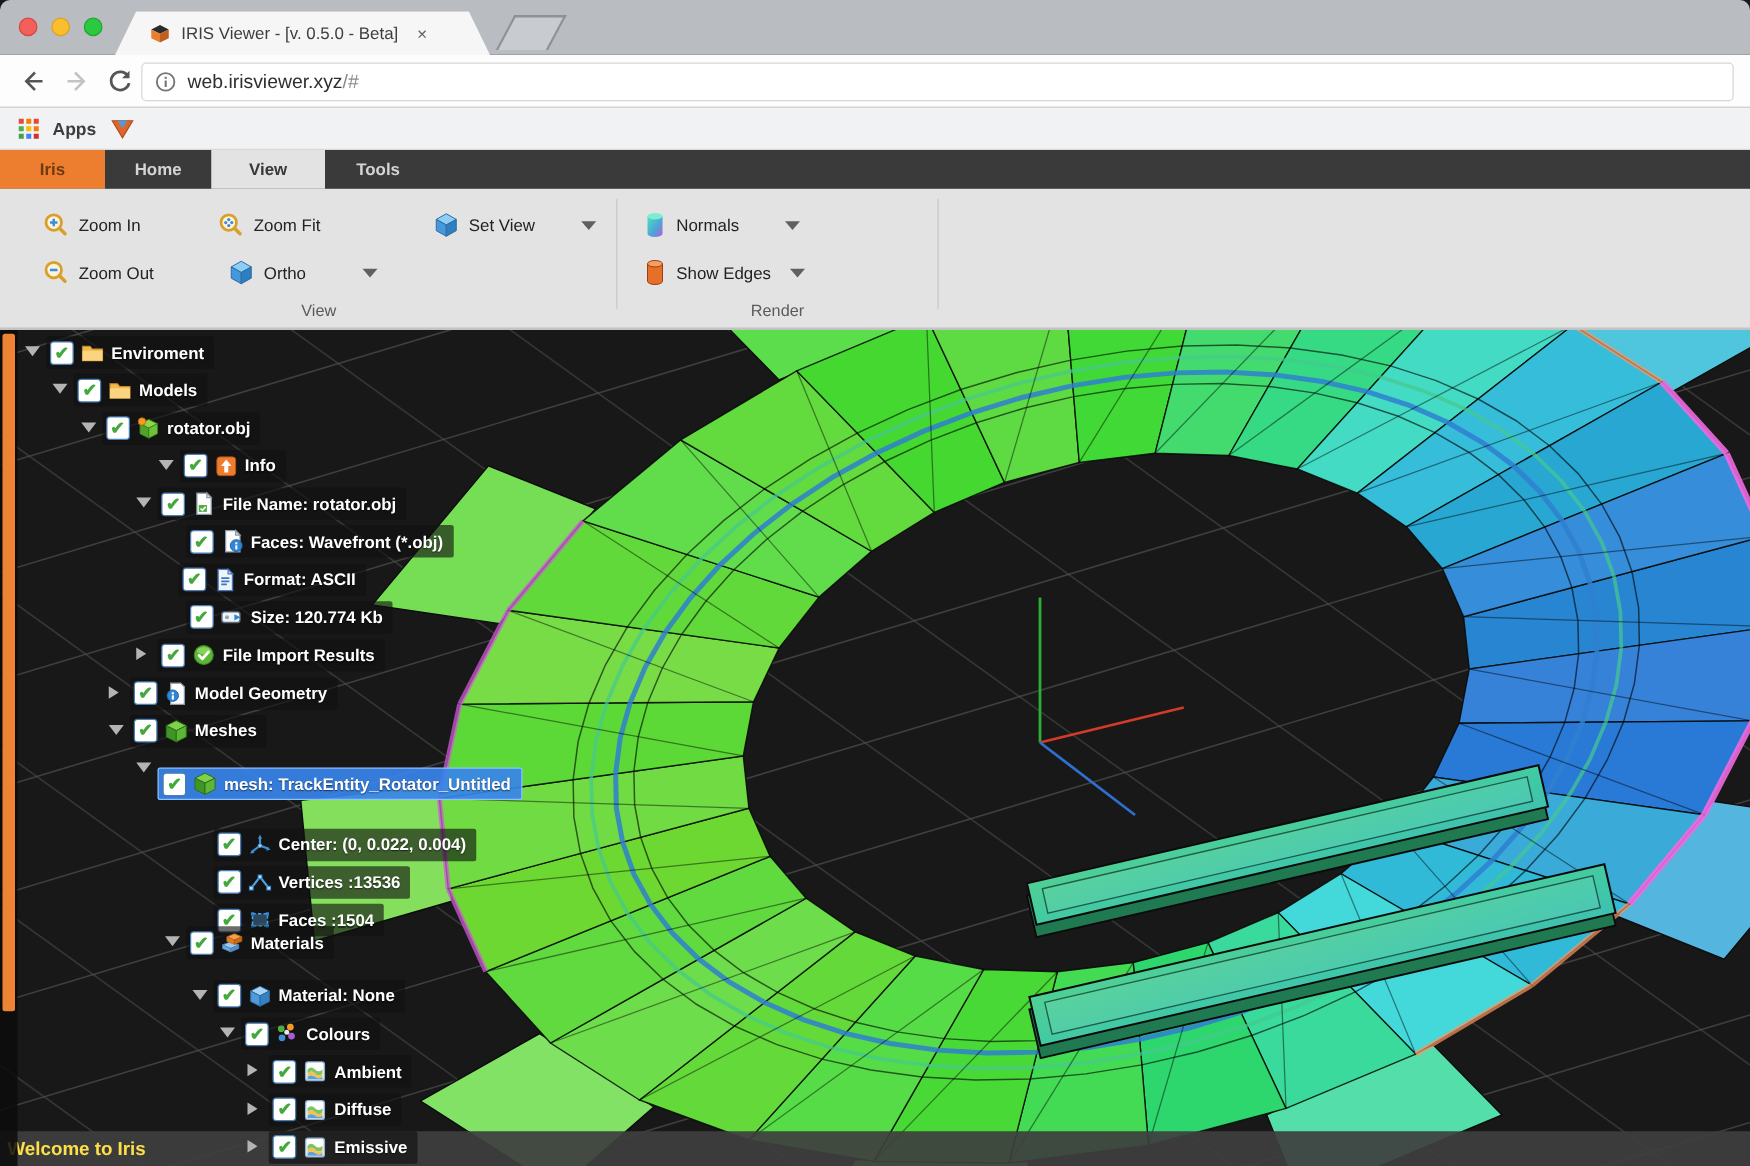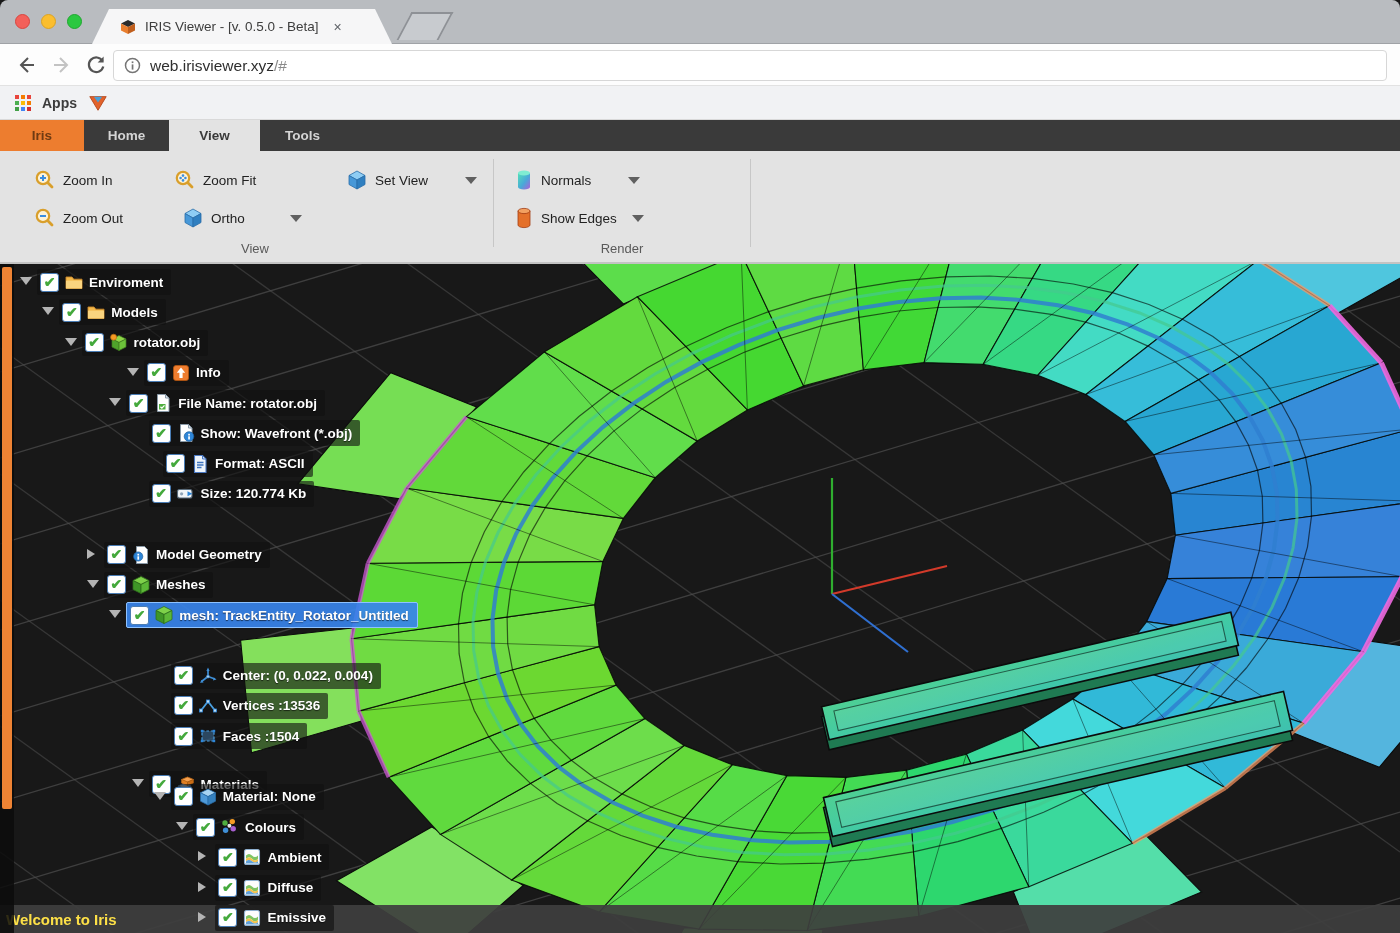--- a/index.html
+++ b/index.html
@@ -417,39 +417,49 @@
             </svg>
             <span class="tlabel">File Name: rotator.obj</span>
           </div>
         </div>
         <div class="trow" style="top: 155.4px;">
           <div class="chip" style="left: 148.5px;">
             <span class="cb"></span>
             <svg class="ticon" viewBox="0 0 20 20">
               <use href="#i-type"></use>
             </svg>
-            <span class="tlabel">Show: Wavefront (*.obj)</span>
+            <span class="tlabel">Faces: Wavefront (*.obj)</span>
           </div>
         </div>
         <div class="trow" style="top: 185.68px;">
-          <div class="chip" style="left: 163px;">
+          <div class="chip" style="left: 143px;">
             <span class="cb"></span>
             <svg class="ticon" viewBox="0 0 20 20">
               <use href="#i-format"></use>
             </svg>
             <span class="tlabel">Format: ASCII</span>
           </div>
         </div>
         <div class="trow" style="top: 215.96px;">
           <div class="chip" style="left: 148.5px;">
             <span class="cb"></span>
             <svg class="ticon" viewBox="0 0 20 20">
               <use href="#i-size"></use>
             </svg>
             <span class="tlabel">Size: 120.774 Kb</span>
+          </div>
+        </div>
+        <div class="trow" style="top: 246.24px;">
+          <span class="tw col" style="left: 109.2px;"></span>
+          <div class="chip" style="left: 126.2px;">
+            <span class="cb"></span>
+            <svg class="ticon" viewBox="0 0 20 20">
+              <use href="#i-import"></use>
+            </svg>
+            <span class="tlabel">File Import Results</span>
           </div>
         </div>
         <div class="trow" style="top: 276.52px; text-align: center;">
           <span class="tw col" style="left: 86.9px;"></span>
           <div class="chip" style="left: 103.9px;">
             <span class="cb"></span>
             <svg class="ticon" viewBox="0 0 20 20">
               <use href="#i-geominfo"></use>
             </svg>
             <span class="tlabel">Model Geometry</span>
@@ -460,21 +470,21 @@
           <div class="chip" style="left: 103.9px;">
             <span class="cb"></span>
             <svg class="ticon" viewBox="0 0 20 20">
               <use href="#i-mesh"></use>
             </svg>
             <span class="tlabel">Meshes</span>
           </div>
         </div>
         <div class="trow" style="top: 337.08px;">
           <span class="tw exp" style="left: 109.2px;"></span>
-          <div class="chip sel" style="left: 126.2px;">
+          <div class="chip sel" style="left: 126.2px; margin-top: 12px;">
             <span class="cb"></span>
             <svg class="ticon" viewBox="0 0 20 20">
               <use href="#i-mesh"></use>
             </svg>
             <span class="tlabel">mesh: TrackEntity_Rotator_Untitled</span>
           </div>
         </div>
         <div class="trow" style="top: 397.64px;">
           <div class="chip" style="left: 170.8px;">
             <span class="cb"></span>
@@ -495,21 +505,21 @@
         </div>
         <div class="trow" style="top: 458.2px;">
           <div class="chip" style="left: 170.8px;">
             <span class="cb"></span>
             <svg class="ticon" viewBox="0 0 20 20">
               <use href="#i-faces"></use>
             </svg>
             <span class="tlabel">Faces :1504</span>
           </div>
         </div>
-        <div class="trow" style="top: 506px;">
+        <div class="trow" style="top: 476px;">
           <span class="tw exp" style="left: 131.5px;"></span>
           <div class="chip" style="left: 148.5px;">
             <span class="cb"></span>
             <svg class="ticon" viewBox="0 0 20 20">
               <use href="#i-materials"></use>
             </svg>
             <span class="tlabel">Materials</span>
           </div>
         </div>
         <div class="trow" style="top: 518.76px;">

